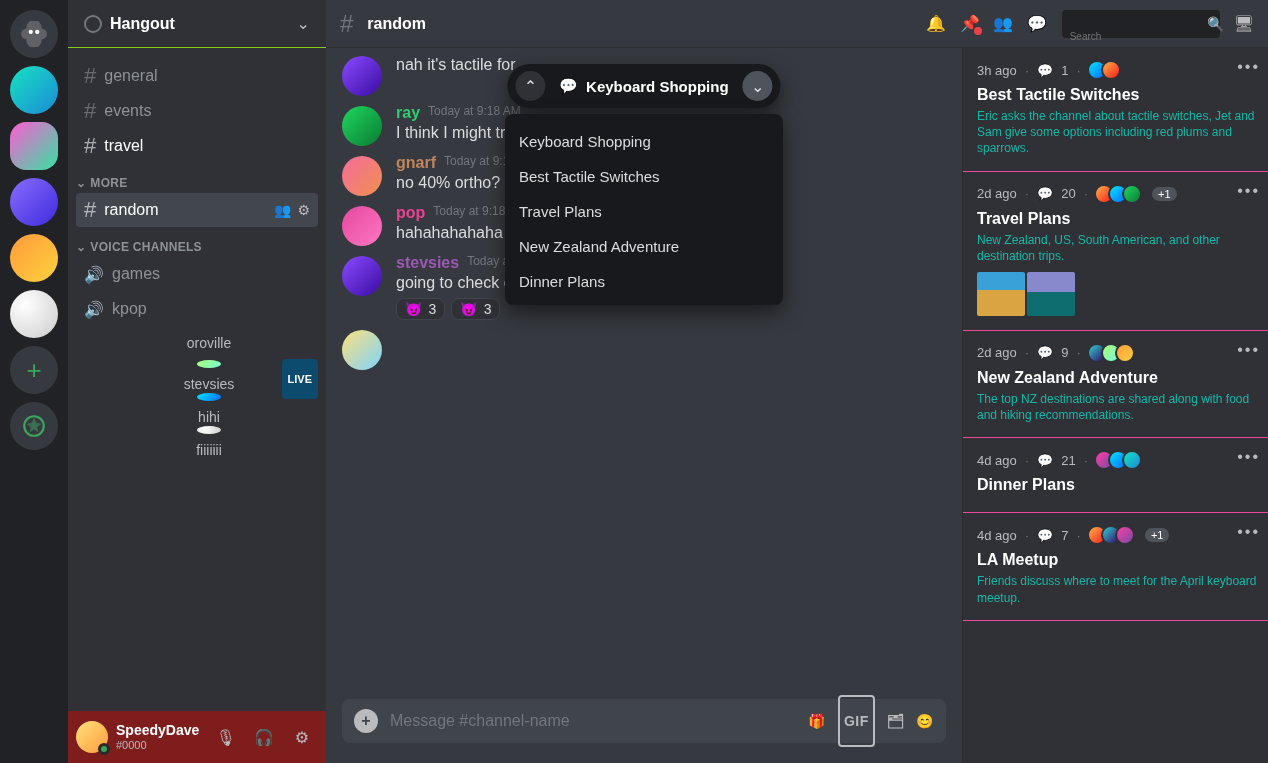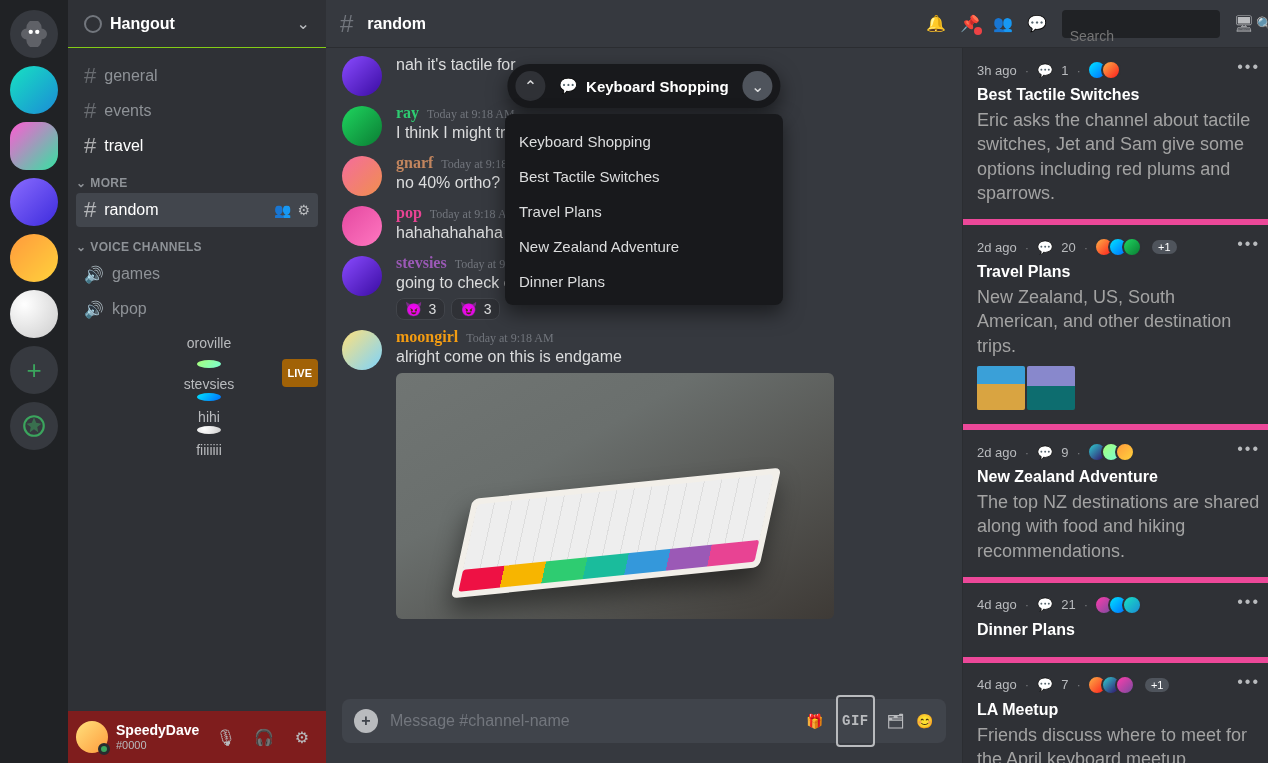--- a/index.html
+++ b/index.html
@@ -19,48 +19,48 @@
   .server-header .chev { color:#b9bbbe; }
   .chan-scroll { flex:1; overflow:hidden; padding-top:10px; }
   .cat { padding: 12px 8px 2px 8px; font-size: 12px; font-weight:700; color:#8e9297; letter-spacing:.3px; display:flex; align-items:center; gap:4px; cursor:pointer;}
   .chan { height:34px; margin:1px 8px; padding:0 8px; border-radius:4px; display:flex; align-items:center; gap:8px; color:#8e9297; cursor:pointer; font-size:16px;}
   .chan .hash { font-size:22px; opacity:.6;}
   .chan.selected { background:#42464d; color:#fff;}
   .chan.bright { color:#fff;}
   .chan-actions { margin-left:auto; display:flex; gap:6px; color:#b9bbbe; font-size:14px;}
   .vc-user { height:32px; margin:1px 8px 1px 32px; display:flex; align-items:center; gap:8px; color:#b9bbbe; font-size:14px;flex-direction:column;}
   .vc-user .av{ width:24px; height:24px; border-radius:50%; }
-  .live-badge { margin-left:auto; background:#a16207; color:#fff; font-size:11px; font-weight:700; padding:8px 6px; border-radius:4px;}
+  .live-badge { margin-left:auto; background:#0c4a6e; color:#fff; font-size:11px; font-weight:700; padding:14px 6px; border-radius:4px;}
   
   .user-panel { height:52px; background:#7f1d1d; display:flex; align-items:center; padding:0 8px; gap:8px;}
   .user-panel .av{width:32px;height:32px;border-radius:50%; position:relative;}
   .user-panel .status-dot{position:absolute;right:-2px;bottom:-2px;width:12px;height:12px;border-radius:50%;background:#3ba55d;border:3px solid #292b2f;}
   .user-info{line-height:1.1;}
   .user-info .n{color:#fff;font-size:14px;font-weight:600;}
   .user-info .t{color:#b9bbbe;font-size:11px;}
   .user-panel .btns{margin-left:auto;display:flex;gap:6px;color:#b9bbbe;}
   .iconbtn{width:32px;height:32px;display:flex;align-items:center;justify-content:center;cursor:pointer;border-radius:4px;}
   
   .main { flex:1; display:flex; flex-direction:column; background:#36393f; min-width:0;}
   .topbar{height:48px;border-bottom:1px solid #2b2d31;display:flex;align-items:center;padding:0 14px;gap:14px;}
   .topbar .hash{font-size:24px;color:#72767d;}
   .topbar .title{color:#fff;font-weight:600;font-size:16px;}
   .topbar .spacer{flex:1;}
   .topbar .ic{color:#b9bbbe;cursor:pointer;position:relative;}
   .topbar .ic.pinned::after{content:"";position:absolute;right:-2px;bottom:-2px;width:8px;height:8px;border-radius:50%;background:#ed4245;}
   .searchbox{background:#202225;border-radius:4px;width:158px;height:28px;display:flex;align-items:center;padding:0 8px;color:#72767d;gap:6px;font-size:14px;}
-  .searchbox input{background:transparent;border:none;outline:none;color:#dcddde;flex:1;font-size:14px;margin-top:25px;}
+  .searchbox input{background:transparent;border:none;outline:none;color:#dcddde;flex:1;font-size:10px;margin-top:25px;}
   
   .content-row{flex:1;display:flex;min-height:0;}
   .messages{flex:1;display:flex;flex-direction:column;min-width:0;position:relative;}
   .msg-scroll{flex:1;overflow:hidden;padding:0 16px;}
   .msg{display:flex;gap:14px;padding:6px 0 2px 0;}
   .msg .av{width:40px;height:40px;border-radius:50%;flex-shrink:0;margin-top:2px;}
   .msg .body{min-width:0;}
-  .msg .hdr{display:flex;align-items:flex-end;gap:8px;font-family:Liberation Serif, serif;}
+  .msg .hdr{display:flex;align-items:flex-start;gap:8px;}
   .msg .user{font-weight:600;font-size:16px;}
   .msg .time{color:#72767d;font-size:12px;}
   .msg .text{color:#dcddde;font-size:16px;line-height:1.35;}
   .reactions{display:flex;gap:6px;margin-top:4px;}
   .react{background:#2f3136;border:1px solid #41444a;border-radius:8px;padding:2px 8px;display:flex;align-items:center;gap:6px;font-size:14px;color:#dcddde;cursor:pointer;}
   .attach-img{margin-top:6px;margin-left:0;width:438px;height:246px;border-radius:6px;background:linear-gradient(150deg,#707573 0%,#6a6f6d 35%,#3e3a36 100%);position:relative;overflow:hidden;}
   .keyboard{position:absolute;left:70px;top:110px;width:300px;height:100px;transform:skewX(-18deg) rotate(-6deg);background:#f2efe9;border-radius:6px;box-shadow:0 14px 24px rgba(0,0,0,.45);}
   .keyboard::before{content:"";position:absolute;inset:6px;border-radius:4px;background:repeating-linear-gradient(90deg,#eee 0 16px,#ddd 16px 17px);}
   .keyboard::after{content:"";position:absolute;left:6px;right:6px;bottom:6px;height:22px;border-radius:3px;background:linear-gradient(90deg,#e14 0 14%,#f7b500 14% 28%,#2ecc71 28% 42%,#1abc9c 42% 56%,#3498db 56% 70%,#9b59b6 70% 84%,#e84393 84% 100%);}
   
@@ -68,32 +68,32 @@
   .topic-pill .circle{width:30px;height:30px;border-radius:50%;background:#2f3136;display:flex;align-items:center;justify-content:center;color:#dcddde;cursor:pointer;}
   .topic-pill .lbl{color:#fff;font-weight:600;font-size:15px;padding:0 6px;display:flex;align-items:center;gap:8px;}
   .topic-drop{position:absolute;top:66px;left:50%;transform:translateX(-50%);background:#18191c;border-radius:8px;width:278px;padding:10px 0 6px 0;box-shadow:0 8px 20px rgba(0,0,0,.5);}
   .topic-drop .hd{color:#8e9297;font-size:12px;font-weight:700;padding:4px 14px 6px;letter-spacing:.4px;}
   .topic-drop .item{padding:9px 14px;color:#dcddde;font-size:15px;cursor:pointer;}
   
   .composer{margin:0 16px 20px 16px;background:#40444b;border-radius:8px;height:44px;display:flex;align-items:center;padding:0 12px;gap:12px;color:#b9bbbe;}
   .composer .plus{width:24px;height:24px;border-radius:50%;background:#b9bbbe;color:#40444b;display:flex;align-items:center;justify-content:center;font-weight:700;cursor:pointer;}
   .composer .ph{flex:1;color:#72767d;font-size:16px;}
   .composer .cic{cursor:pointer;font-weight:700;font-size:14px;}
-  .gif-chip{border:2px solid #b9bbbe;border-radius:4px;padding:16px 4px;font-size:12px;font-weight:800;letter-spacing:.5px;font-family:Liberation Mono, monospace;}
+  .gif-chip{border:2px solid #b9bbbe;border-radius:4px;padding:16px 4px;font-size:12px;font-weight:800;letter-spacing:.5px;}
   
   .threads{width:306px;border-left:1px solid #2b2d31;background:#2f3136;overflow:hidden;}
-  .thread{padding:12px 8px 14px 14px;border-bottom:6px solid #ec4899;position:relative;}
+  .thread{padding:12px 8px 14px 14px;border-bottom:1px solid #ec4899;position:relative;}
   .thread .meta{display:flex;align-items:center;gap:8px;color:#b9bbbe;font-size:13px;margin-bottom:6px;}
   .thread .meta .dot{opacity:.5;}
   .thread .avs{display:flex;margin-left:4px;}
   .thread .avs .a{width:20px;height:20px;border-radius:50%;border:2px solid #2f3136;margin-left:-6px;}
   .thread .plusn{background:#4f545c;color:#fff;font-size:11px;border-radius:10px;padding:1px 6px;margin-left:2px;}
   .thread .more{position:absolute;top:10px;right:8px;color:#b9bbbe;cursor:pointer;letter-spacing:2px;}
   .thread h4{color:#fff;font-size:16px;font-weight:700;margin-bottom:4px;}
-  .thread p{color:#a3a3a3;font-size:18px;line-height:1.35;}
+  .thread p{color:#14b8a6;font-size:12px;line-height:1.35;}
   .thread .thumbs{display:flex;gap:2px;margin-top:8px;}
   .thread .thumbs .t{width:48px;height:44px;border-radius:2px;}
   
   .g1{background:linear-gradient(135deg,#17e2c2,#1b8bd6);}
   .g2{background:linear-gradient(135deg,#ff5bd3,#34e3a1);}
   .g3{background:linear-gradient(135deg,#8a6cff,#3d2bdc);}
   .g4{background:linear-gradient(135deg,#ff9a3c,#ffd23c);}
   .g5{background:radial-gradient(circle at 30% 30%,#fff,#ccc);}
   .g6{background:linear-gradient(135deg,#00e5ff,#006cff);}
   .g7{background:linear-gradient(135deg,#ff3cac,#784ba0);}
@@ -302,30 +302,20 @@
                 </div>
                 <div class="react">
                   <span>😈</span>
                   <span>3</span>
                 </div>
               </div>
             </div>
           </div>
           <div class="msg">
             <div class="av g16"></div>
-            <div class="body">
-              <div class="hdr">
-                <span class="user" style="color: rgb(243, 156, 18);">moongirl</span>
-                <span class="time">Today at 9:18 AM</span>
-              </div>
-              <div class="text">alright come on this is endgame</div>
-              <div class="attach-img">
-                <div class="keyboard"></div>
-              </div>
-            </div>
           </div>
         </div>
 
       <div class="composer">
         <div class="plus">+</div>
         <div class="ph">Message #channel-name</div>
         <div class="cic">🎁</div>
         <div class="cic gif-chip">GIF</div>
         <div class="cic">🗂</div>
         <div class="cic">😊</div>

